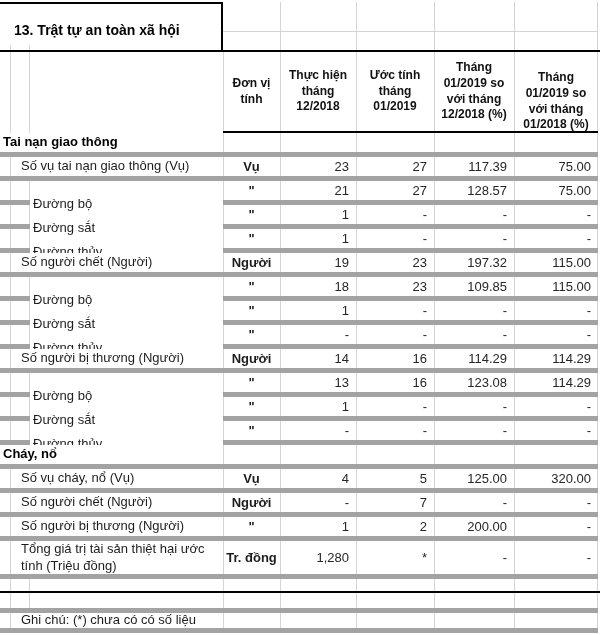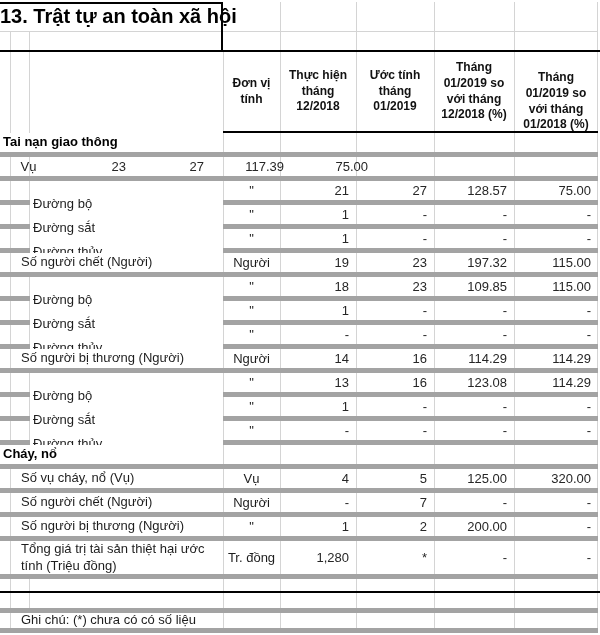--- a/index.html
+++ b/index.html
@@ -7,42 +7,42 @@
     position:relative;width:600px;height:635px;background:#fff;overflow:hidden;
     font-family:"Liberation Sans","DejaVu Sans",sans-serif;
     font-size:13px;color:#1d1d1d;
   }
   
   .vline{position:absolute;width:1px;background:#d4d4d4;z-index:0;}
   .hline{position:absolute;height:1px;background:#d4d4d4;z-index:0;}
   .black{position:absolute;background:#000;z-index:3;}
   
   .title{
-    position:absolute;left:0;top:2px;width:223px;height:29px;background:#fff;z-index:1;
-    font-weight:bold;font-size:20px;color:#000;line-height:29px;padding-left:0;box-sizing:border-box;white-space:nowrap;
+    position:absolute;left:0;top:16px;width:223px;height:29px;background:#fff;z-index:1;
+    font-weight:bold;font-size:14px;color:#000;line-height:29px;padding-left:14px;box-sizing:border-box;white-space:nowrap;
   }
   
   .hdr{position:absolute;left:0;top:52px;width:598px;height:79px;display:flex;z-index:1;}
   .hcell{
     box-sizing:border-box;display:flex;align-items:center;justify-content:center;text-align:center;
     font-weight:bold;font-size:12px;line-height:1.32;padding:0 5px;color:#111;
   }
   .hc0{width:223px;} .hc1{width:57px;} .hc2{width:76px;} .hc3{width:78px;} .hc4{width:80px;} .hc5{width:84px;margin-top:20px;}
   
   .body{position:absolute;left:0;top:133px;width:598px;z-index:1;}
   .r{display:flex;align-items:center;width:598px;height:24px;border-bottom:5px solid #a3a3a3;box-sizing:border-box;}
   .h38{height:38px;justify-content:center;}
   .h13{height:13px;border-bottom:none;}
   .h21{height:21px;}
   .h20{height:20px;}
   .lab{background:#fff;height:100%;display:flex;align-items:center;box-sizing:border-box;line-height:1.3;}
   .i0{width:223px;padding-left:3px;font-weight:bold;color:#000;}
   .i1{margin-left:11px;width:212px;padding-left:10px;}
   .i2{margin-left:30px;width:193px;padding-left:3px;margin-top:28px;}
-  .unit{width:57px;text-align:center;box-sizing:border-box;}
+  .unit{width:57px;text-align:center;box-sizing:border-box;font-weight:bold;}
   .num{text-align:right;padding-right:7px;box-sizing:border-box;color:#262626;}
   .w1{width:76px;} .w2{width:78px;} .w3{width:80px;} .w4{width:84px;}
 </style>
 </head>
 <body>
 
 <div class="sheet">
 
   <div class="vline" style="left:10px;top:31px;height:602px;"></div>
   <div class="vline" style="left:29px;top:31px;height:602px;"></div>
@@ -76,20 +76,21 @@
     <div class="r">
       <div class="lab i0">Tai nạn giao thông</div>
       <div class="unit"></div>
       <div class="num w1"></div>
       <div class="num w2"></div>
       <div class="num w3"></div>
       <div class="num w4"></div>
     </div>
 
     <div class="r">
+      <div class="lab i1">Số vụ tai nạn giao thông (Vụ)</div>
       <div class="unit">Vụ</div>
       <div class="num w1">23</div>
       <div class="num w2">27</div>
       <div class="num w3">117.39</div>
       <div class="num w4">75.00</div>
     </div>
 
     <div class="r">
       <div class="lab i2">Đường bộ</div>
       <div class="unit">"</div>

